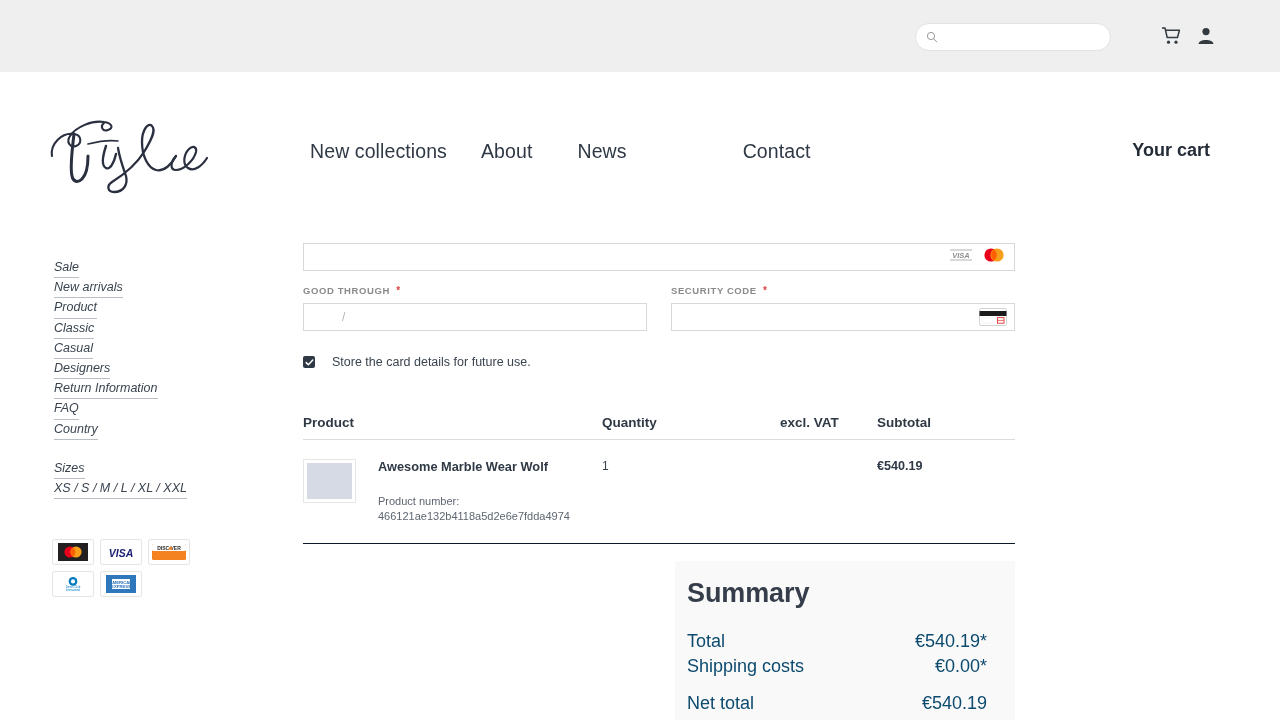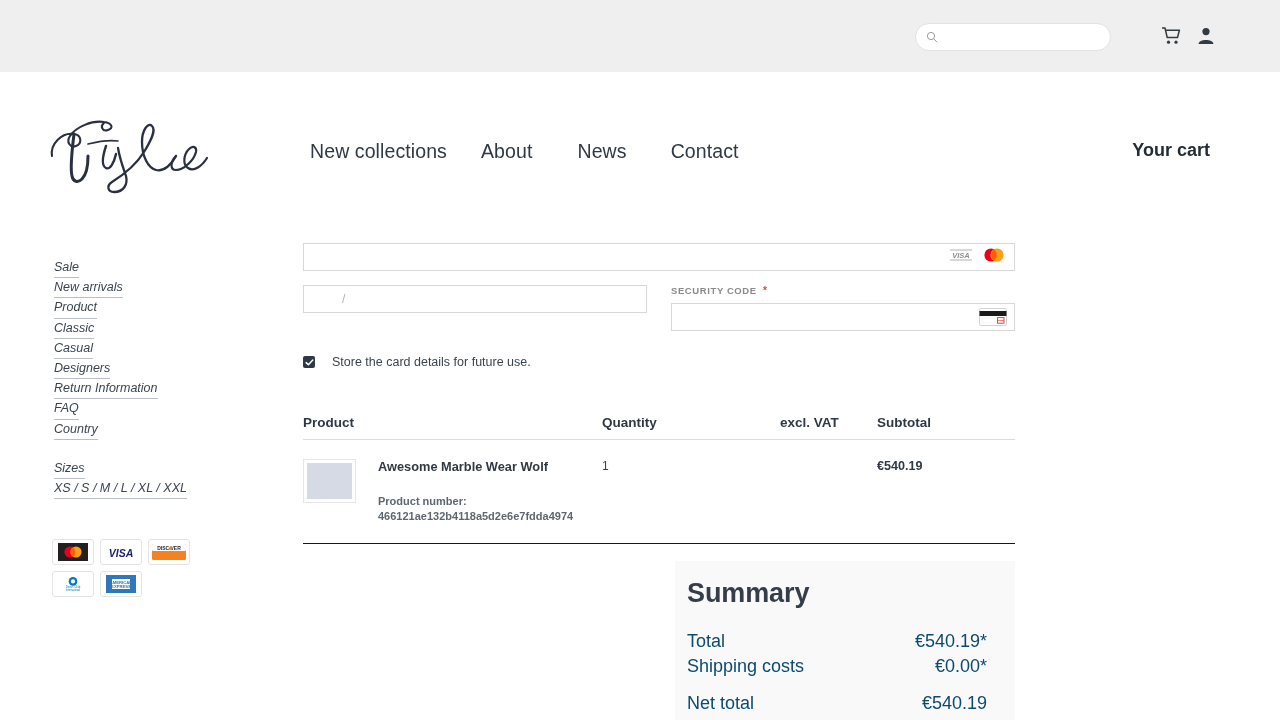--- a/index.html
+++ b/index.html
@@ -68,21 +68,21 @@
   }
   .nav-item {
     font-size: 19.5px;
     color: #2f3945;
     letter-spacing: 0.1px;
     white-space: nowrap;
     cursor: pointer;
   }
   .nav-item.i0 { margin-right: 34px; }
   .nav-item.i1 { margin-right: 45px; }
-  .nav-item.i2 { margin-right: 44px; }
+  .nav-item.i2 { margin-right: 116px; }
   .your-cart {
     position: absolute;
     right: 70px; top: 140px;
     font-size: 18px;
     font-weight: bold;
     color: #242c37;
     white-space: nowrap;
     cursor: pointer;
   }
 
@@ -223,21 +223,20 @@
     font-weight: bold;
     color: #2f3945;
     line-height: 16px;
   }
   .prod-num {
     margin-top: 19px;
     font-size: 11px;
     line-height: 14.5px;
     color: #5e6670;
     word-break: break-all;
-    font-weight: bold;
   }
   .qty-val { font-size: 12px; color: #3a444f; padding-top: 0px; }
   .sub-val { font-size: 12.6px; font-weight: bold; color: #2f3945; padding-top: 0px; }
 
   
   .summary {
     position: absolute;
     left: 675px; top: 561px;
     width: 340px;
     background: #f9f9f9;
@@ -400,20 +399,24 @@
             <circle cx="16" cy="8" r="6.6" fill="#f79e1b"></circle>
             <path d="M13 2.6 a6.6 6.6 0 0 0 0 10.8 a6.6 6.6 0 0 0 0 -10.8z" fill="#ff5f00"></path>
           </svg>
         </span>
       </span>
     </div>
   </div>
 
   <div class="row2">
     <div class="col-half">
+      <div class="field-label">
+        <span>GOOD THROUGH</span>
+        <span class="req">*</span>
+      </div>
       <div class="input-shell">
         <input class="text-input" type="text" style="padding-left: 38px;" placeholder="/">
       </div>
     </div>
 
     <div class="col-half right">
       <div class="field-label">
         <span>SECURITY CODE</span>
         <span class="req">*</span>
       </div>

